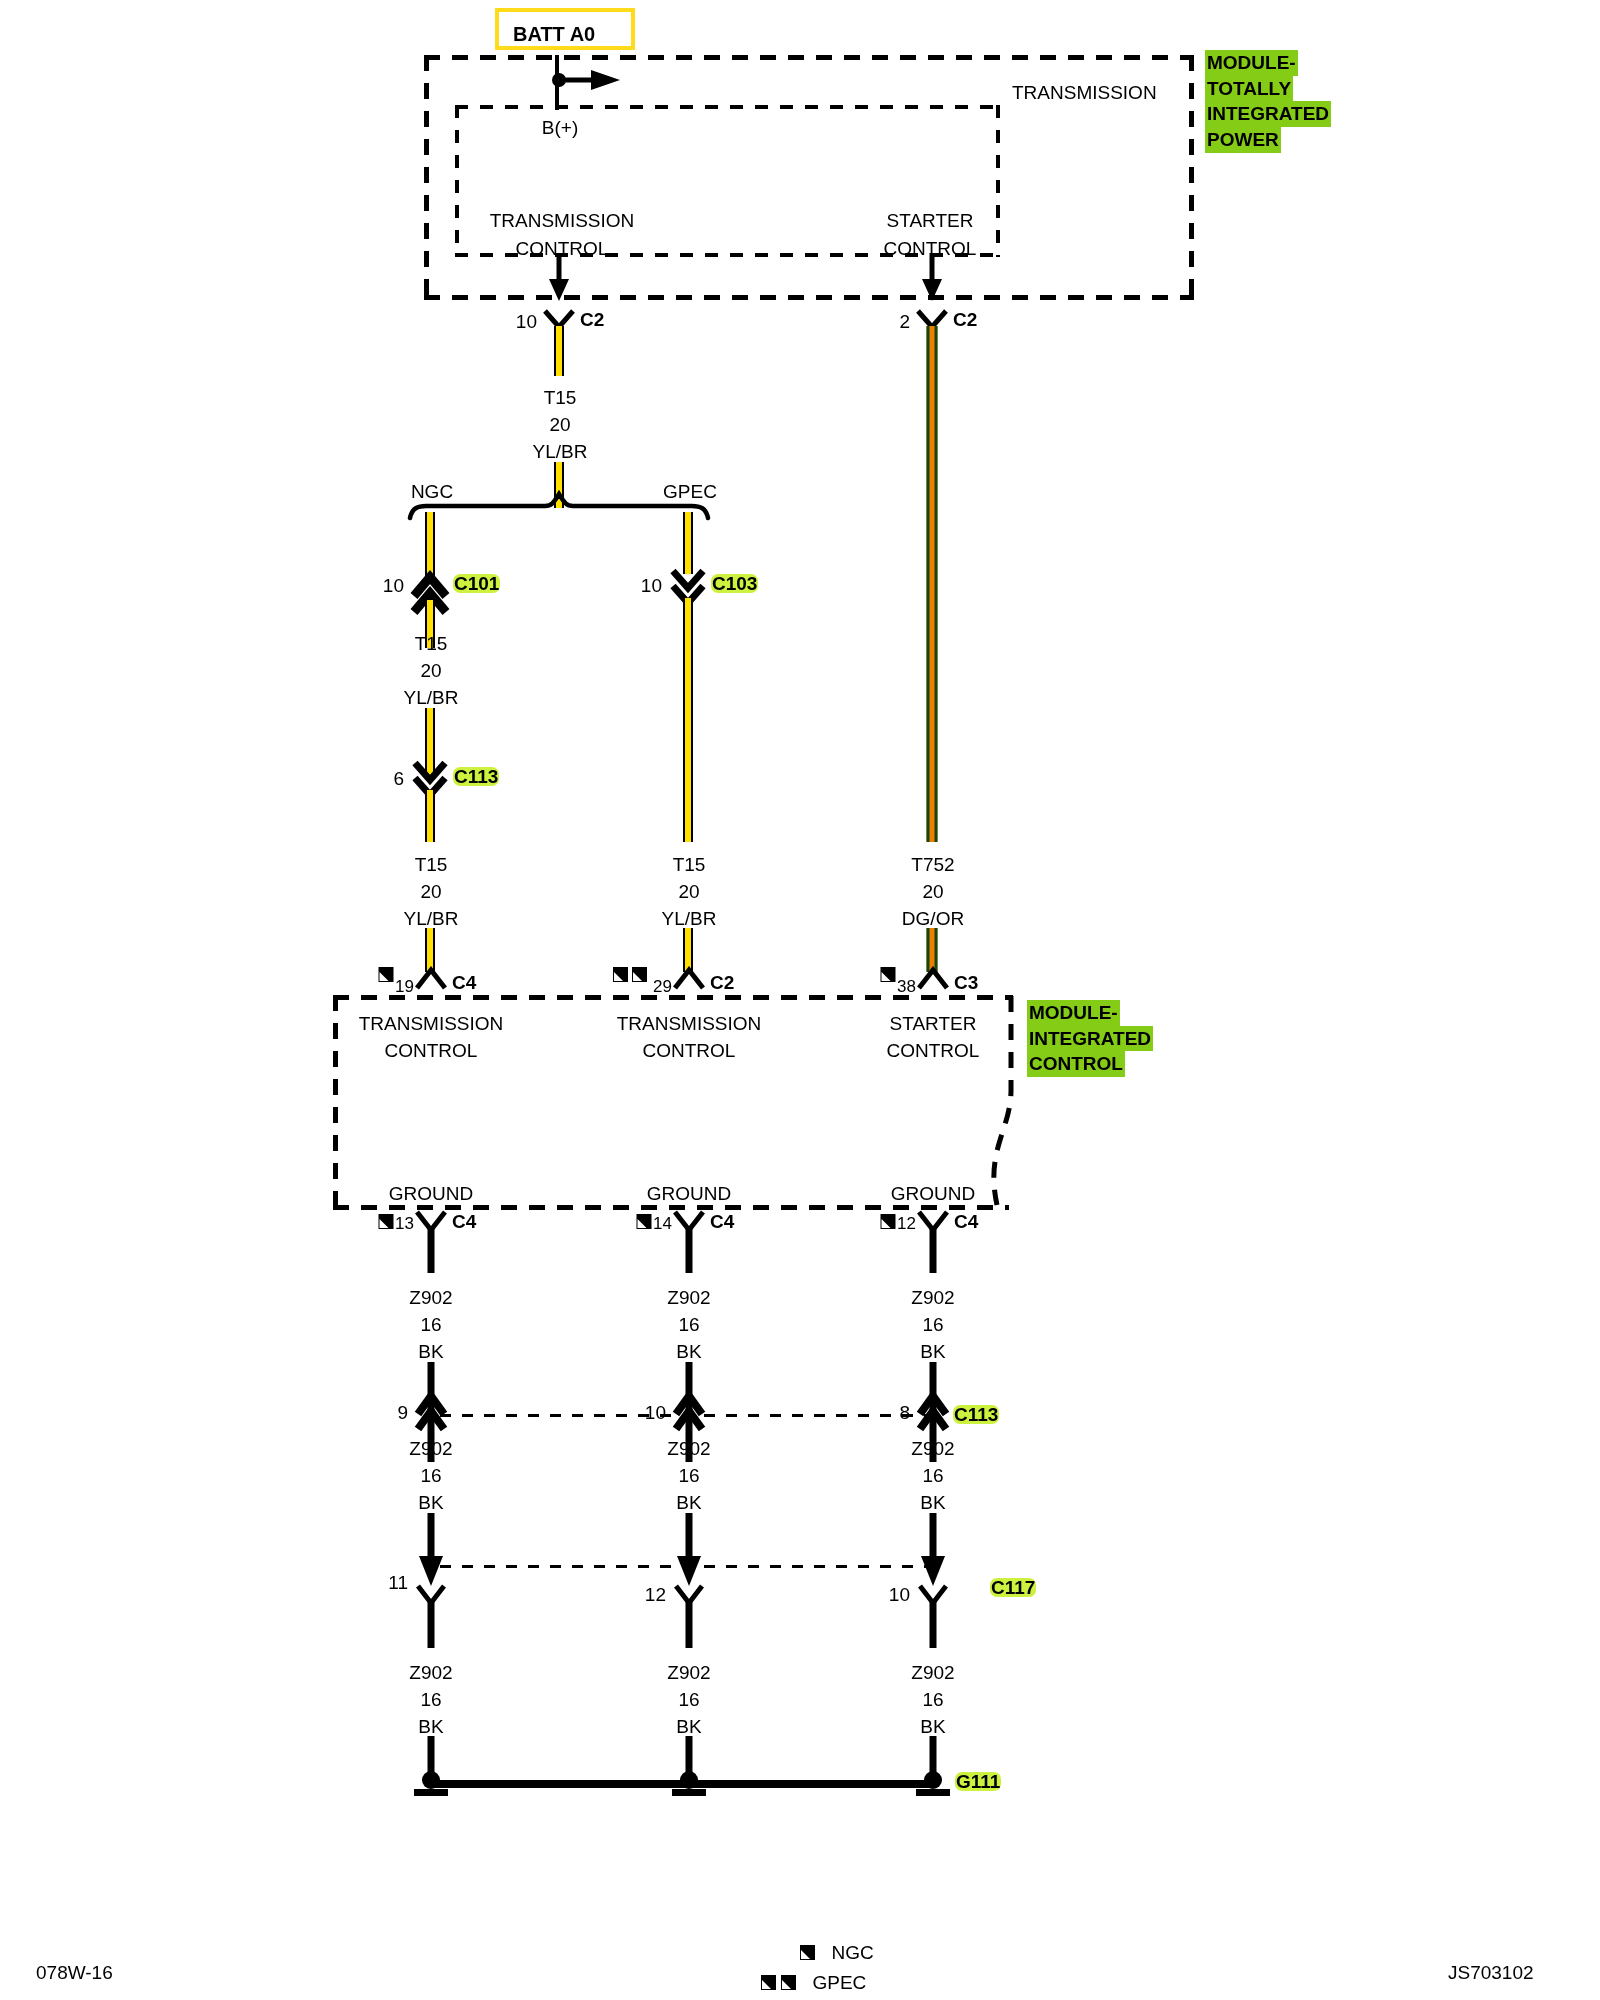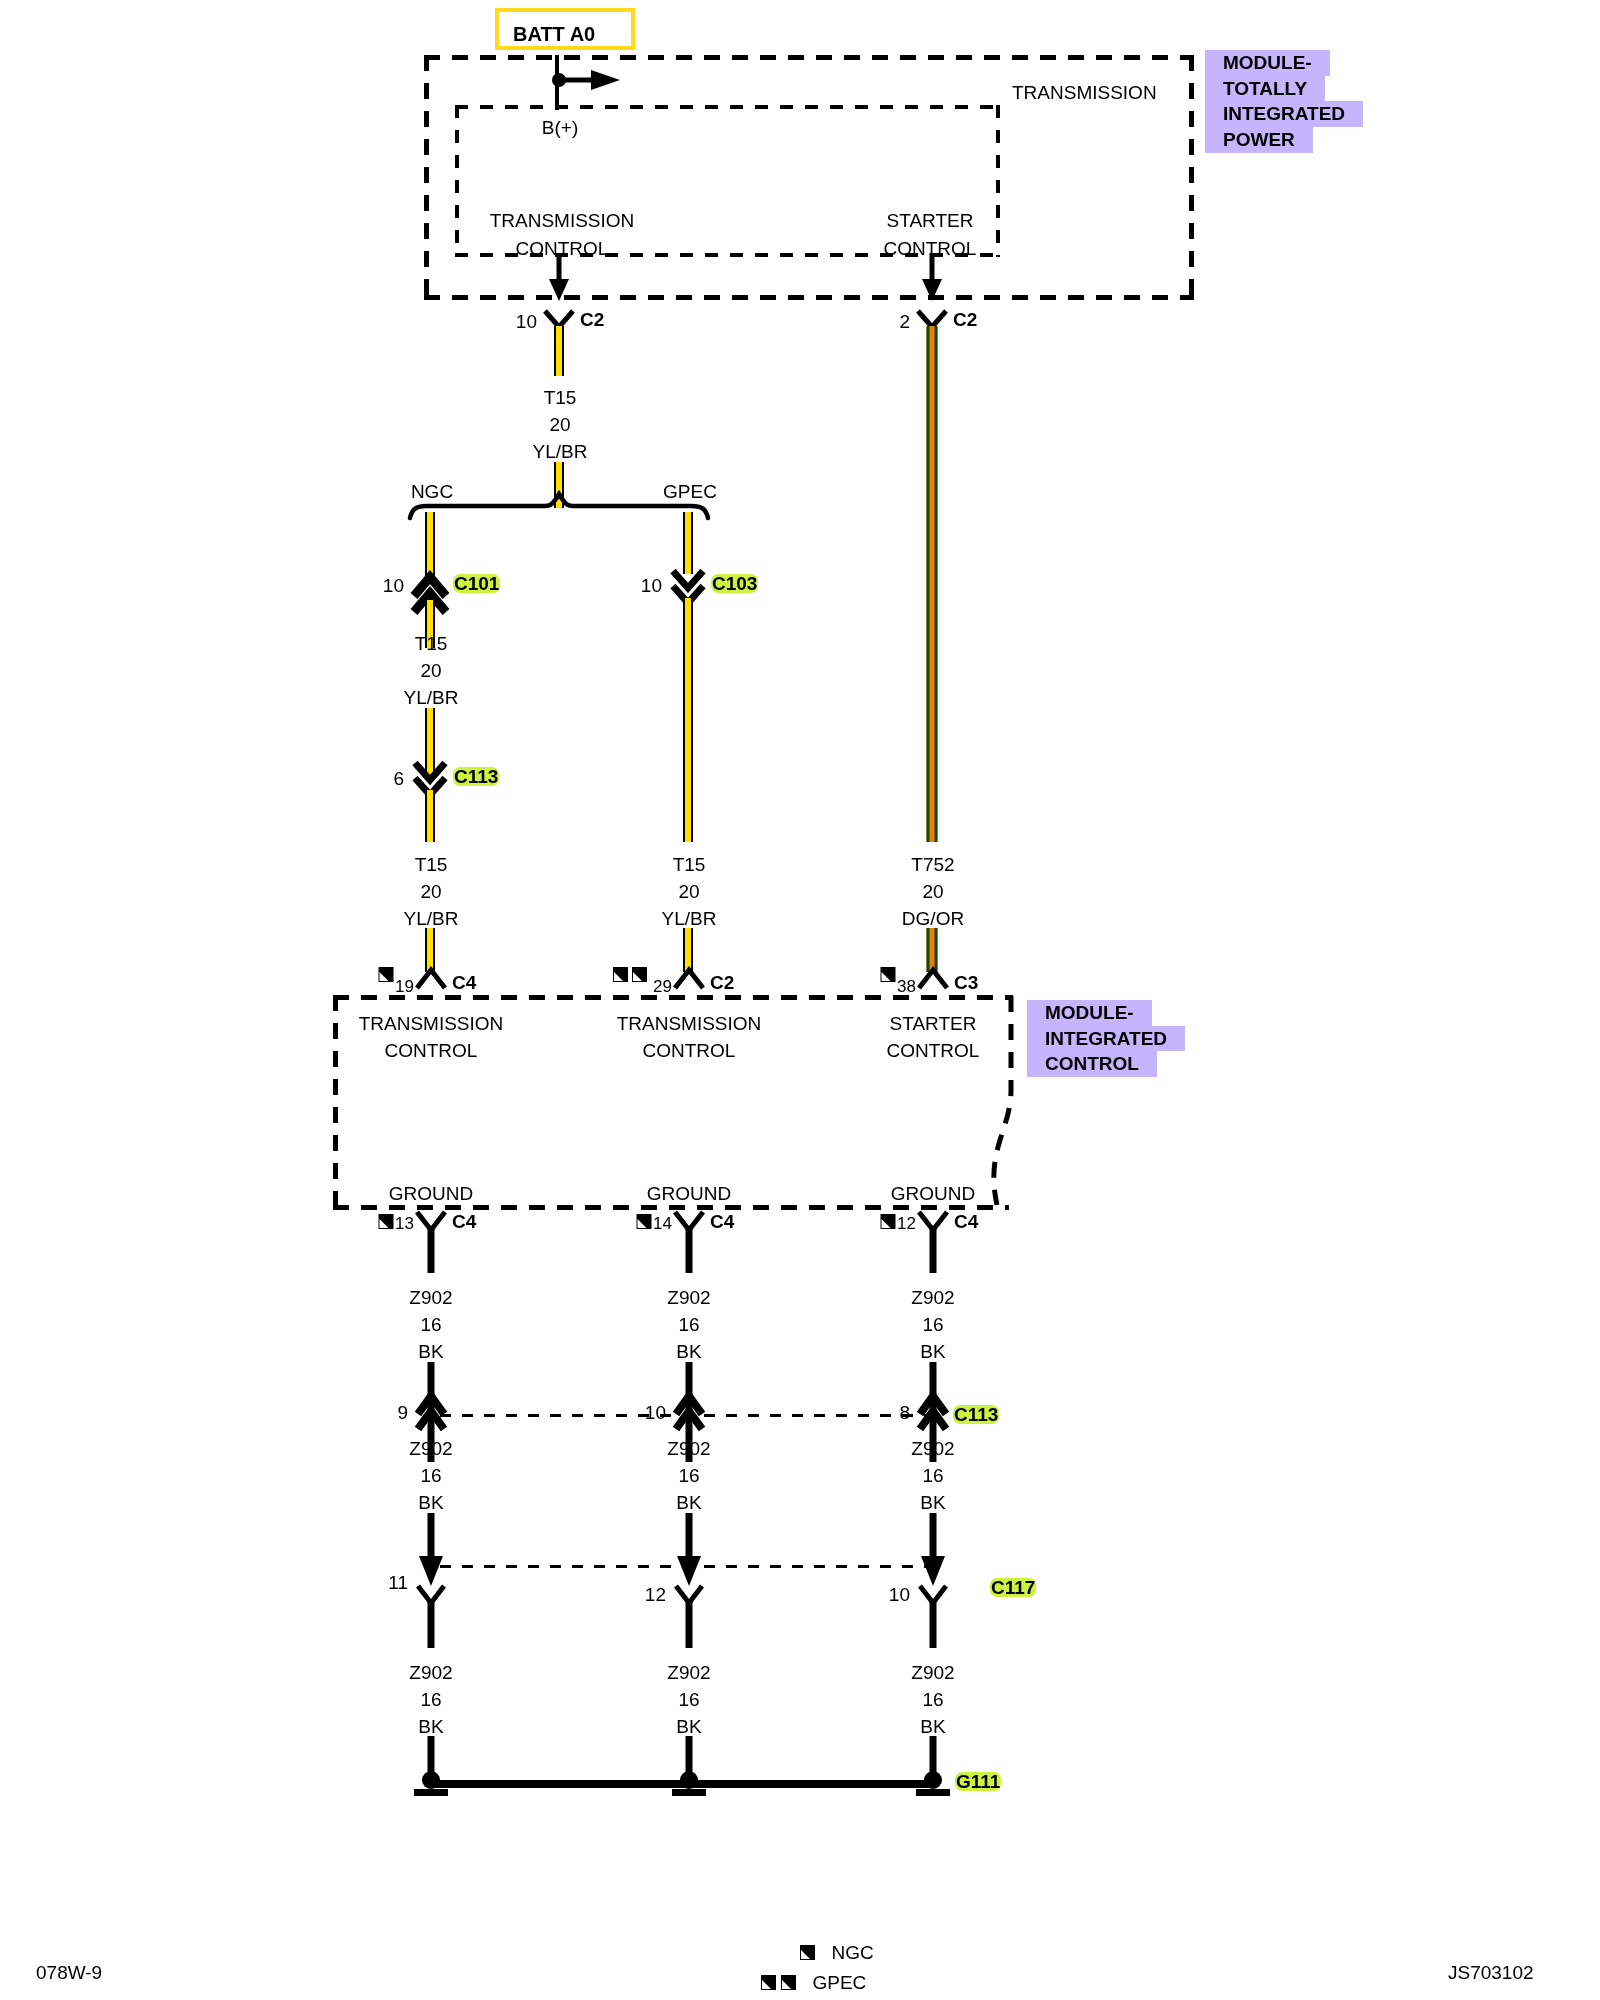--- a/index.html
+++ b/index.html
@@ -37,23 +37,23 @@
     border-radius: 7px;
   }
   .hlblock {
     position: absolute;
     font-size: 19px;
     font-weight: bold;
     line-height: 1.35;
     white-space: nowrap;
   }
   .hlblock span {
-    background: #c4b5fd;
+    background: #84cc16;
     display: inline-block;
-    padding: 0 18px;
+    padding: 0 2px;
   }
   
   .w {
     position: absolute;
     transform: translateX(-50%);
   }
   .w.blk  { background: #000000; }
   .w.ylbr { background: #ffe000; border-left: 2px solid #000; border-right:2px solid #000; box-sizing:border-box; }
   .w.dgor { background: #f07d00; border-left: 3px solid #0c4a12; border-right:3px solid #0c4a12; box-sizing:border-box;}
   .batt-box {
@@ -415,16 +415,16 @@
 
   <div class="mark" style="left:800px; top:1952px; transform:translate(0,-50%);">
     <span class="legend-sq"></span>
     <span class="lbl" style="position:relative; left:12px; top:1px;">NGC</span>
   </div>
   <div class="mark" style="left:761px; top:1982px; transform:translate(0,-50%);">
     <span class="legend-sq"></span><span class="legend-sq" style="margin-left:5px;"></span>
     <span class="lbl" style="position:relative; left:12px; top:1px;">GPEC</span>
   </div>
 
-  <div class="corner" style="left:36px; top:1962px;">078W-9</div>
+  <div class="corner" style="left:36px; top:1962px;">078W-16</div>
   <div class="corner" style="left:1448px; top:1962px;">JS703102</div>
 
 </div>
 
 </body></html>

